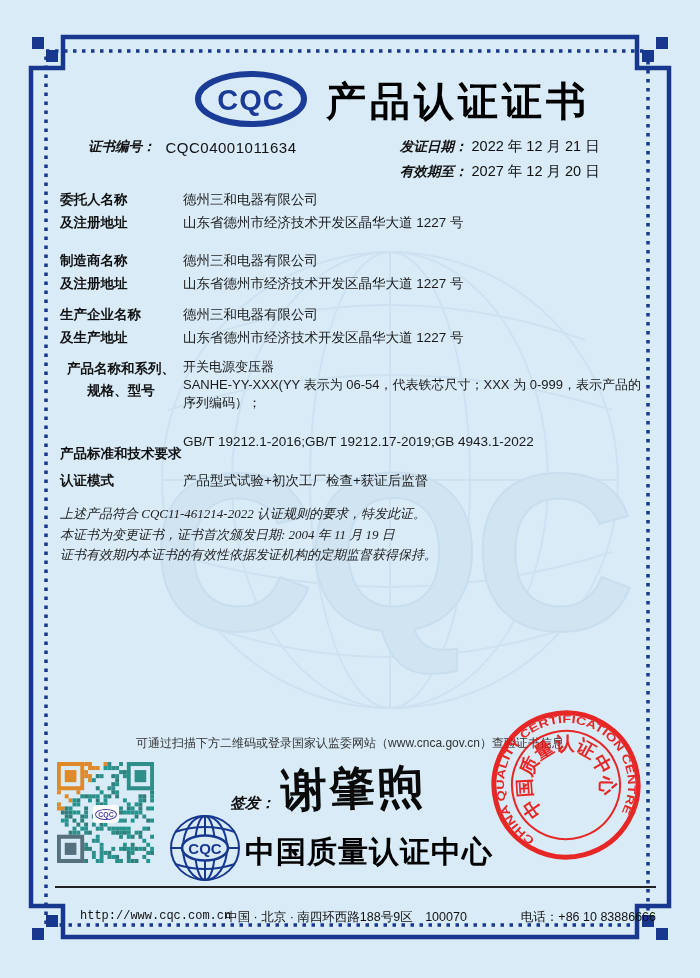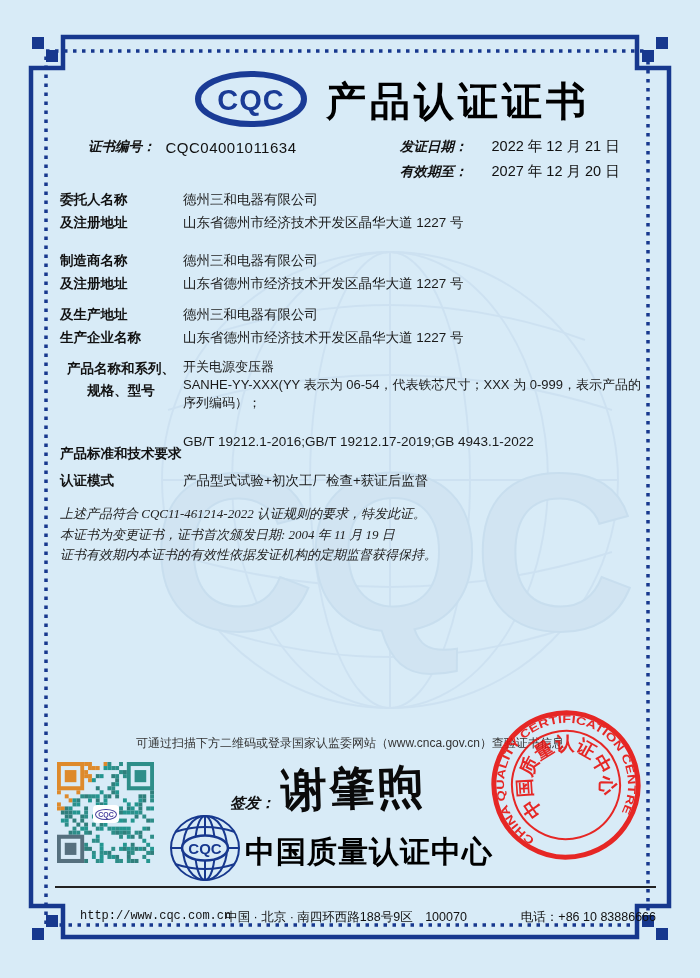--- a/index.html
+++ b/index.html
@@ -13,21 +13,21 @@
   .noselect{user-select:none;}
 
   
   .title{left:326px;top:74px;font-size:40px;font-weight:bold;letter-spacing:4px;color:#000;}
   .certline{left:88px;top:138px;font-size:14px;display:flex;align-items:center;}
   .certline .lab{font-weight:bold;font-size:13.5px;}
   .certline .v{margin-left:10px;font-size:15px;letter-spacing:.5px;}
   .dates{left:400px;top:134px;font-size:13.5px;line-height:24px;}
   .dates .row{display:flex;align-items:baseline;}
   .dates .lab{font-weight:bold;}
-  .dates .v{margin-left:24px;font-size:14.5px;font-style:normal;font-family:"Liberation Sans","DejaVu Sans",sans-serif;}
+  .dates .v{margin-left:4px;font-size:14.5px;font-style:normal;font-family:"Liberation Sans","DejaVu Sans",sans-serif;}
 
   
   .frow{left:0;width:700px;}
   .flab{position:absolute;left:60px;width:122px;font-weight:bold;font-size:13.5px;line-height:23px;}
   .fval{position:absolute;left:183px;width:468px;font-size:13.5px;line-height:23px;color:#1a1a1a;}
   .product .flab{line-height:22px;text-align:center;}
   .product .fval{font-size:13px;line-height:18px;}
   .wide .flab{width:130px;margin-top:12px;}
 
   .stmts{left:60px;top:504px;width:580px;font-size:13px;line-height:20.5px;font-weight:500;color:#222;}
@@ -127,22 +127,22 @@
     <div>及注册地址</div>
   </div>
   <div class="fval">
     <div>德州三和电器有限公司</div>
     <div>山东省德州市经济技术开发区晶华大道 1227 号</div>
   </div>
 </div>
 
 <div class="abs frow" style="top:303px">
   <div class="flab">
+    <div>生产企业名称</div>
     <div>及生产地址</div>
-    <div>生产企业名称</div>
   </div>
   <div class="fval">
     <div>德州三和电器有限公司</div>
     <div>山东省德州市经济技术开发区晶华大道 1227 号</div>
   </div>
 </div>
 
 <div class="abs frow product" style="top:358px">
   <div class="flab">
     <div>产品名称和系列、</div>

